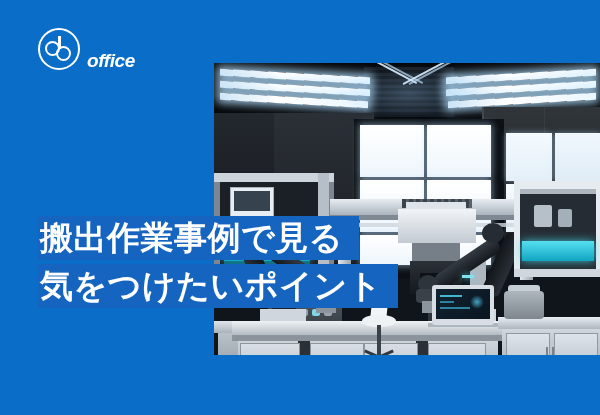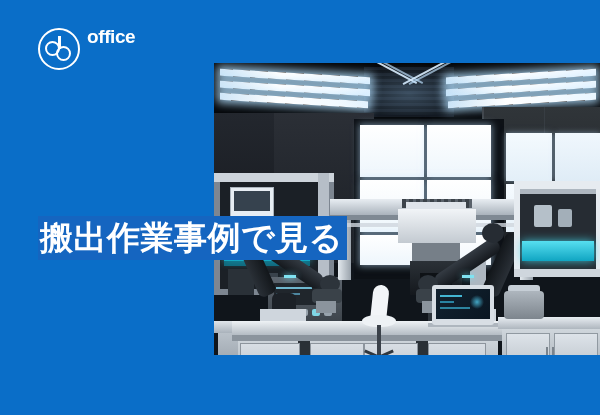--- a/index.html
+++ b/index.html
@@ -169,33 +169,33 @@
   .dev-top{left:294px;top:222px;width:32px;height:8px;background:#c6ced6;border-radius:3px;}
 
   
   .stool-seat{left:148px;top:252px;width:34px;height:12px;background:#eef2f5;border-radius:50%/60%;}
   .stool-back{left:158px;top:222px;width:16px;height:34px;background:#f2f5f8;border-radius:8px 8px 2px 2px;transform:rotate(6deg);}
   .stool-pole{left:163px;top:262px;width:4px;height:34px;background:#3a4149;}
   .stool-l1{left:150px;top:290px;width:18px;height:3px;background:#2f363d;transform:rotate(24deg);}
   .stool-l2{left:162px;top:290px;width:18px;height:3px;background:#2f363d;transform:rotate(-24deg);}
 
   
-  .logo{position:absolute;left:38px;top:28px;display:flex;align-items:flex-start;gap:7px;}
+  .logo{position:absolute;left:38px;top:28px;display:flex;align-items:flex-end;gap:7px;font-style:italic;}
   .logo-mark{width:38px;height:38px;border:2.5px solid #fff;border-radius:50%;position:relative;flex:none;}
   .logo-mark .o{position:absolute;left:5px;top:11px;width:11px;height:11px;border:2.5px solid #fff;border-radius:50%;}
   .logo-mark .b{position:absolute;left:18px;top:6px;width:2.5px;height:13px;background:#fff;}
   .logo-mark .bb{position:absolute;left:16px;top:16px;width:11px;height:11px;border:2.5px solid #fff;border-radius:50%;}
   .logo-txt{color:#fff;line-height:.96;}
   .logo-txt div{font-size:19px;font-weight:700;letter-spacing:-.4px;}
 
   
   .headline{position:absolute;left:38px;top:216px;}
   .hl-line{
     display:table;color:#fff;font-weight:700;font-size:33px;line-height:1;
-    letter-spacing:.5px;background:#1565c0;padding:5px 4px 6px 2px;margin-bottom:4px;
+    letter-spacing:.5px;background:#1565c0;padding:5px 16px 6px 2px;margin-bottom:4px;
     white-space:nowrap;
   }
 </style>
 </head>
 <body>
 
 <div class="banner">
 
   <div class="photo">
     <div class="ceil-base"></div>
@@ -342,15 +342,16 @@
       <span class="b"></span>
       <span class="bb"></span>
     </div>
     <div class="logo-txt">
       <div>office</div>
     </div>
   </div>
 
   <div class="headline">
     <div class="hl-line">搬出作業事例で見る</div>
+    <div class="hl-line">気をつけたいポイント</div>
   </div>
 
 </div>
 
 </body></html>

